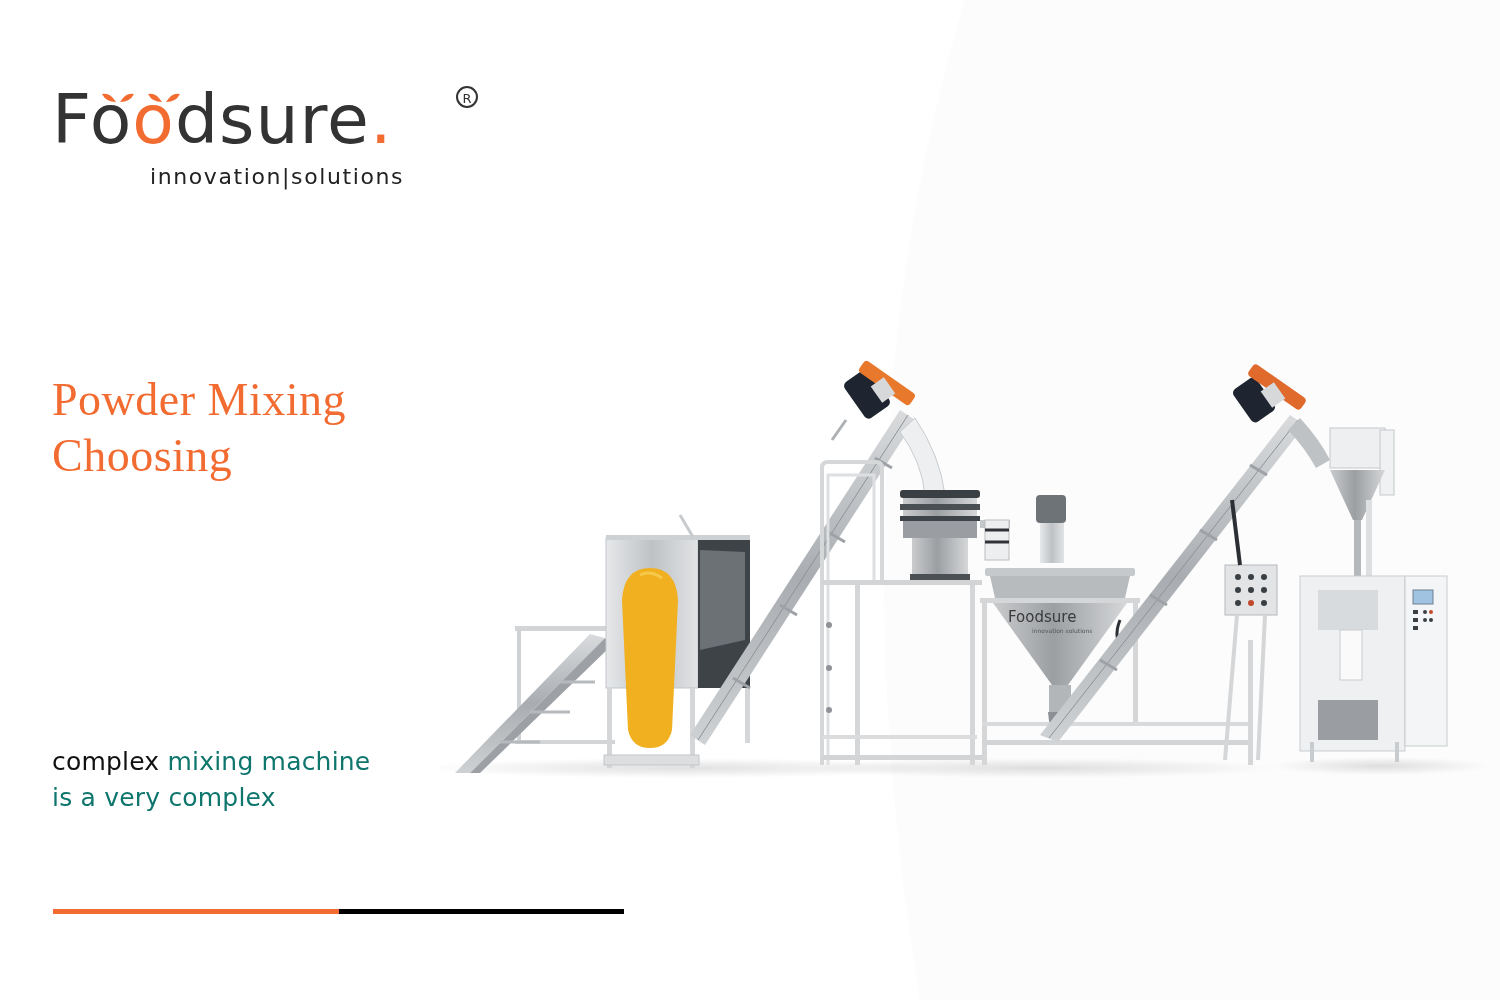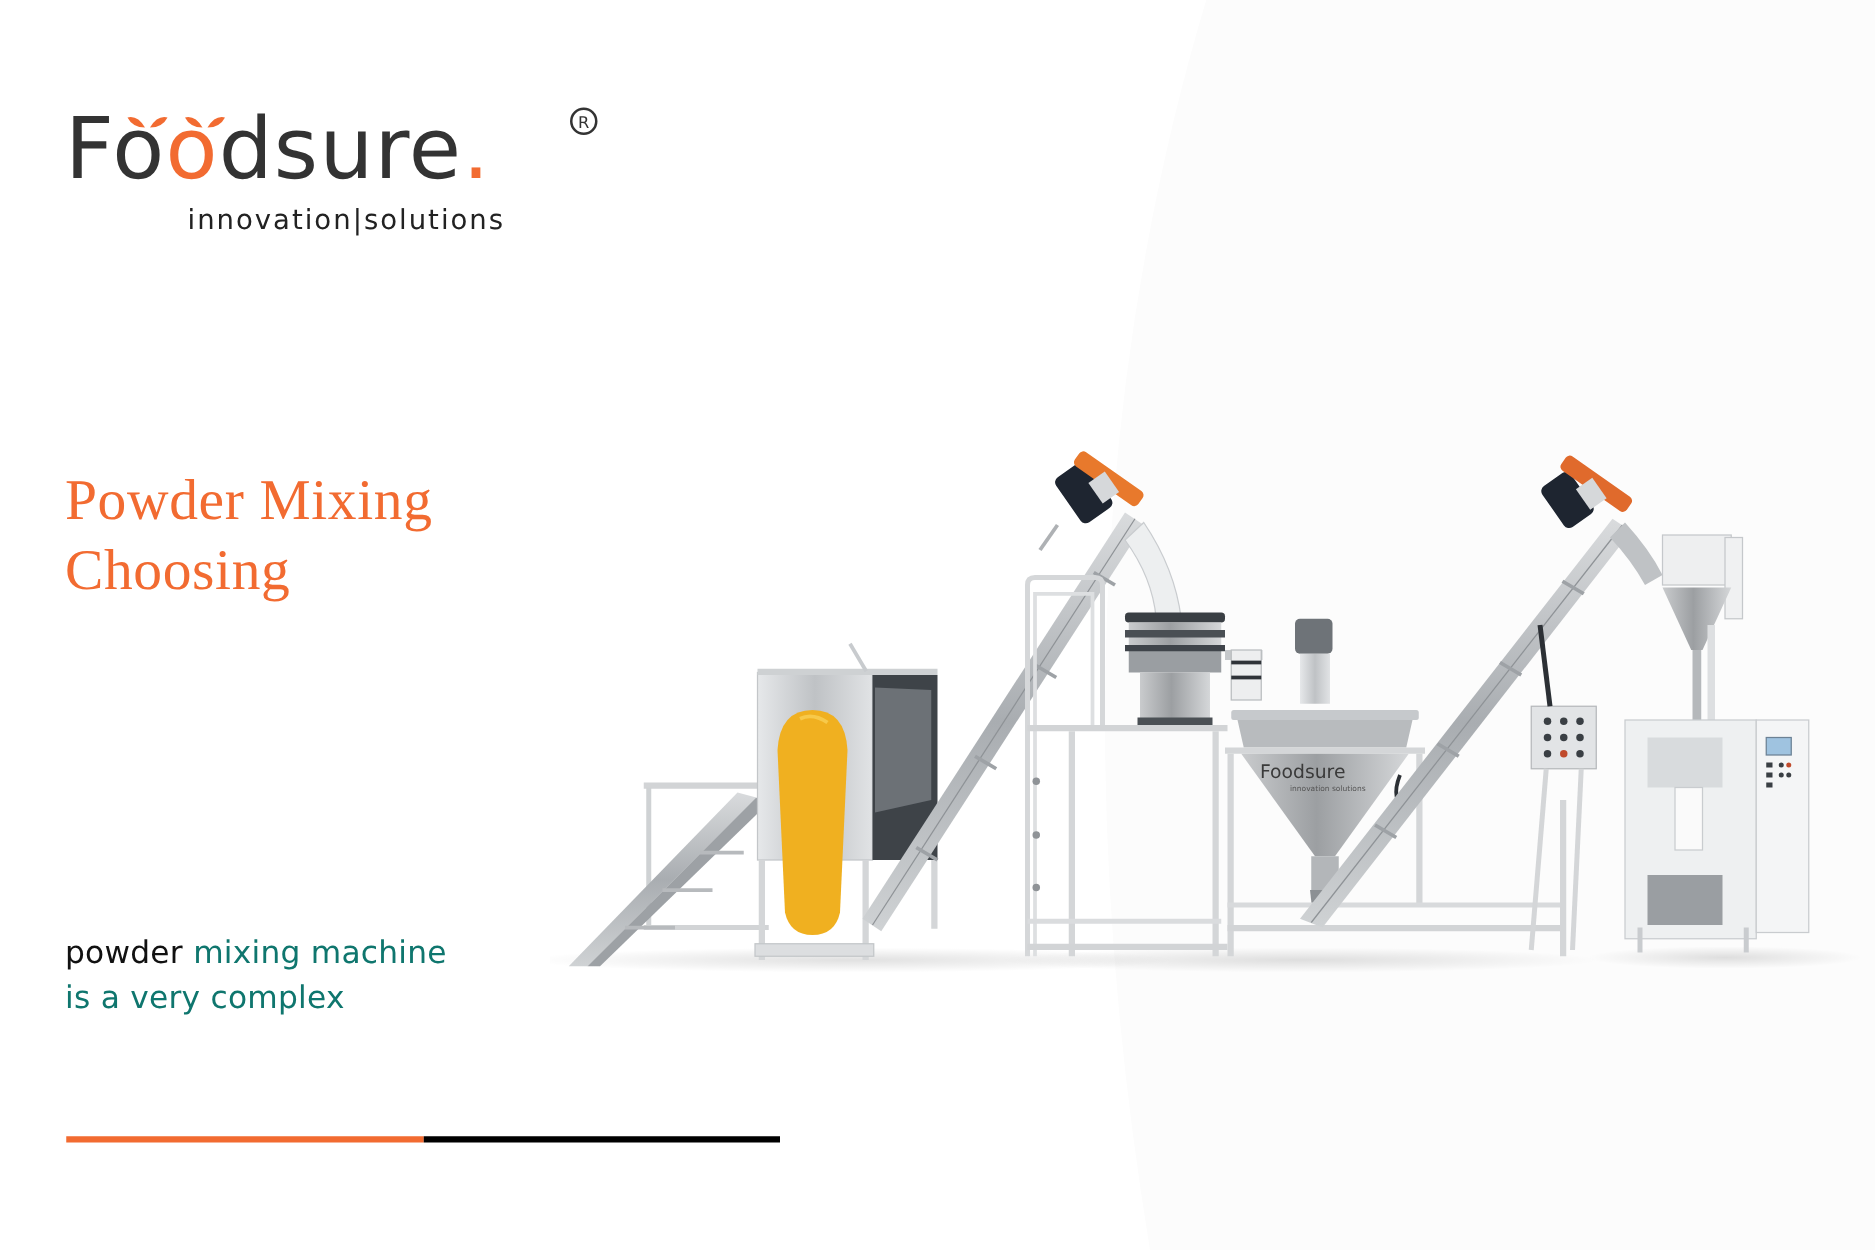--- a/index.html
+++ b/index.html
@@ -76,21 +76,21 @@
   <div class="logo-tagline">innovation|solutions</div>
 </div>
 
 <h1 class="headline">
   <span>Powder Mixing</span>
   <span>Choosing</span>
 </h1>
 
 <p class="subtext">
   <br>
-  <span>powder </span><span class="accent">mixing machine</span><br>
+  <span>complex </span><span class="accent">mixing machine</span><br>
   <span class="accent">is a very complex</span>
 </p>
 
 <div class="divider">
   <div class="seg-orange"></div>
   <div class="seg-black"></div>
 </div>
 
 <svg class="machines" viewBox="440 340 1050 450">
   <defs>

